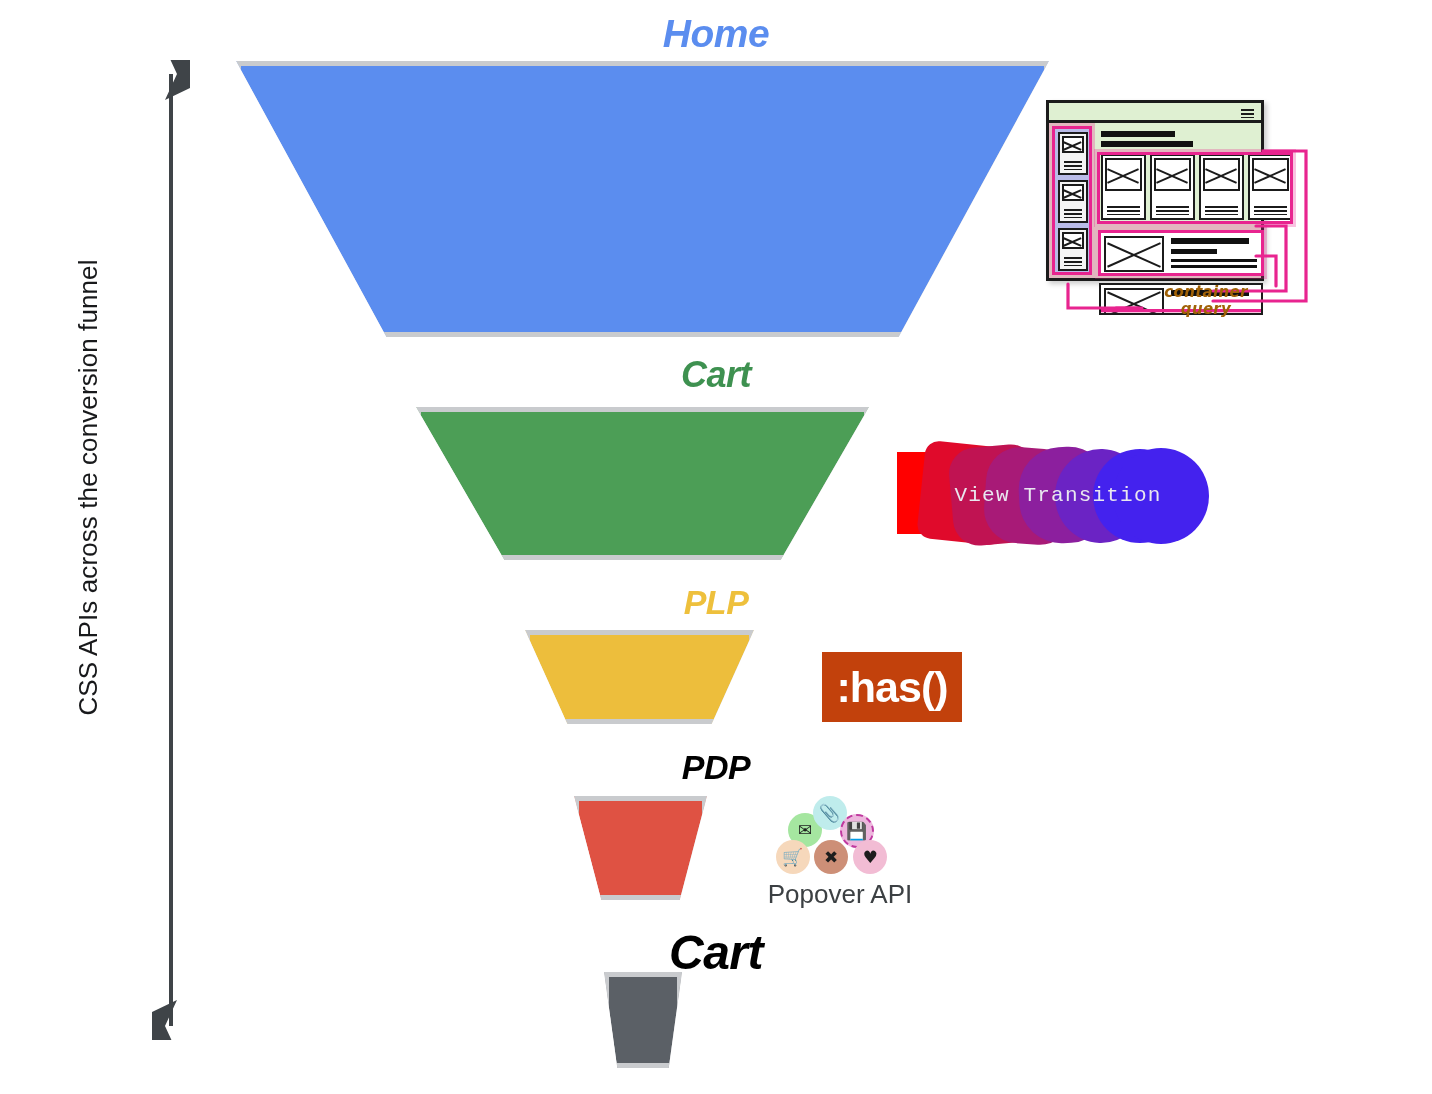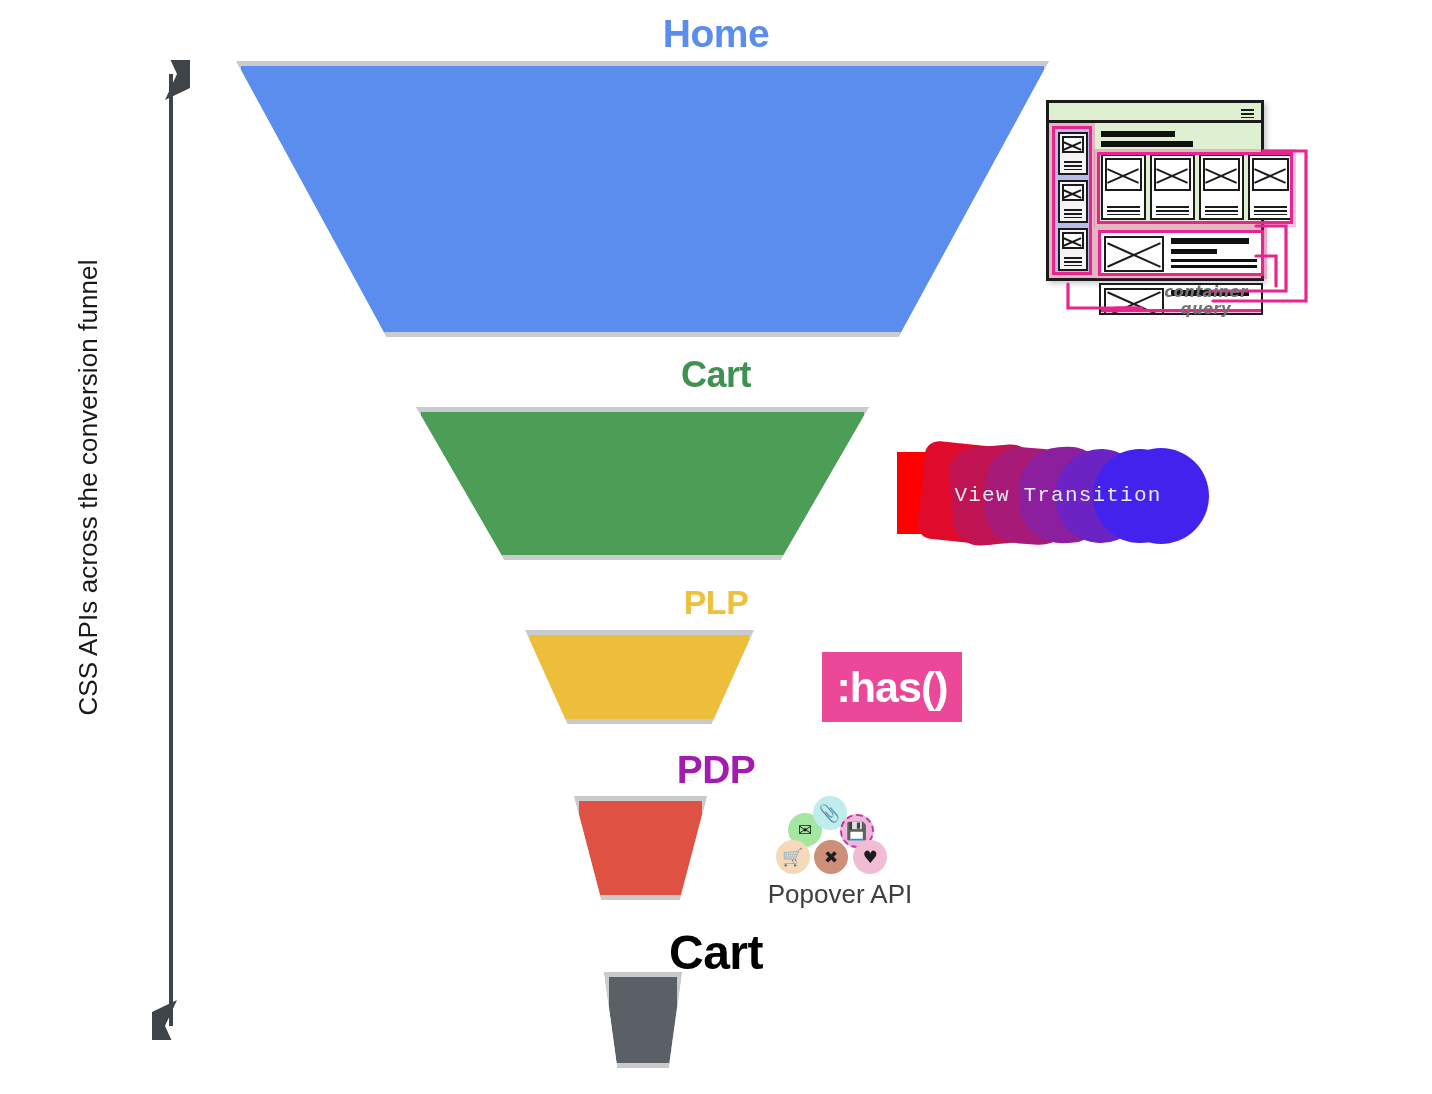--- a/index.html
+++ b/index.html
@@ -25,20 +25,21 @@
     text-align: center;
     font-size: 26px; color: #18191b; letter-spacing: .1px;
     white-space: nowrap;
   }
 
   
   .stage-label {
     position: absolute; text-align: center;
     font-weight: bold; white-space: nowrap;
     letter-spacing: -0.5px;
+    font-style: italic;
   }
   .trap {
     position: absolute;
     filter: drop-shadow(3px 4px 3px rgba(120,120,125,.55));
   }
   .trap > div {
     width: 100%; height: 100%;
     background: var(--fill);
     border: 5px solid #c9cbce;
   }
@@ -60,31 +61,31 @@
   .cq-x::before, .cq-x::after { content:""; position:absolute; left:-1px; top:50%; width:103%; height:2px; background:#1b1b1b; transform-origin:center; }
   .cq-x::before { transform: rotate(24deg); }
   .cq-x::after  { transform: rotate(-24deg); }
   .cq-lines { position:absolute; left:4px; right:4px; bottom:3px; height:9px;
      background: repeating-linear-gradient(to bottom,#1b1b1b 0 2px,transparent 2px 4px); }
   .cq-main { position:absolute; left:48px; top:4px; right:4px; bottom:2px; }
   .cq-hl { position:absolute; border:3px solid #e8248f; box-shadow:0 0 0 3px rgba(232,36,143,.28); }
   .cq-tilecard { position:absolute; top:0; width:45px; height:66px; background:#fff; border:2.5px solid #1b1b1b; }
   .cq-bar { position:absolute; background:#111; height:6px; }
   .cq-label { position:absolute; left:108px; top:188px; width:120px; text-align:center;
-     color:#737373; font-size:15px; line-height:17px; font-family:"DejaVu Sans", sans-serif;
+     color:#a16207; font-size:15px; line-height:17px; font-family:"DejaVu Sans", sans-serif;
      font-weight:bold; font-style:italic; letter-spacing:.3px; }
 
   
   .vt-wrap { position:absolute; left:893px; top:440px; width:330px; height:115px; }
   .vt-text { position:absolute; left:0; right:0; top:44px; text-align:center;
      color:#e9e7ef; font-family:Liberation Mono, monospace; font-size:21px; letter-spacing:1.2px; }
 
   
   .has-box { position:absolute; left:822px; top:652px; width:140px; height:70px;
-     background:#ec4899; display:flex; align-items:center; justify-content:center; }
+     background:#c2410c; display:flex; align-items:center; justify-content:center; }
   .has-text { color:#fff; font-size:43px; font-weight:bold; letter-spacing:-1px; }
 
   
   .pop-wrap { position:absolute; left:745px; top:792px; width:190px; height:125px; }
   .pop-ic { position:absolute; width:34px; height:34px; border-radius:50%;
      display:flex; align-items:center; justify-content:center; font-size:17px; color:#1d1d1d;
      font-family:"DejaVu Sans", sans-serif; }
   .pop-label { position:absolute; left:0; right:0; top:87px; text-align:center;
      font-size:26px; color:#3c4043; }
 
@@ -126,21 +127,21 @@
                 clip-path:polygon(0 0,100% 0,80.5% 100%,19.5% 100%);">
       <div style="clip-path:polygon(0 0,100% 0,80.5% 100%,19.5% 100%);"></div>
     </div>
 
     <div class="stage-label" style="left:0;right:0;top:583px;font-size:34px;color:#eec03c;">PLP</div>
     <div class="trap" style="left:525px;top:630px;width:229px;height:94px;--fill:#edbe3c;
                 clip-path:polygon(0 0,100% 0,81.5% 100%,18.5% 100%);">
       <div style="clip-path:polygon(0 0,100% 0,81.5% 100%,18.5% 100%);"></div>
     </div>
 
-    <div class="stage-label" style="left:0;right:0;top:748px;font-size:39px;color:#a21caf;">PDP</div>
+    <div class="stage-label" style="left:0;right:0;top:748px;font-size:34px;color:#000000;">PDP</div>
     <div class="trap" style="left:574px;top:796px;width:133px;height:104px;--fill:#df5243;
                 clip-path:polygon(0 0,100% 0,79.5% 100%,20.5% 100%);">
       <div style="clip-path:polygon(0 0,100% 0,79.5% 100%,20.5% 100%);"></div>
     </div>
 
     <div class="stage-label" style="left:0;right:0;top:925px;font-size:48px;color:#000000;">Cart</div>
     <div class="trap" style="left:604px;top:972px;width:78px;height:96px;--fill:#5b6066;
                 clip-path:polygon(0 0,100% 0,83% 100%,17% 100%);">
       <div style="clip-path:polygon(0 0,100% 0,83% 100%,17% 100%);"></div>
     </div>

